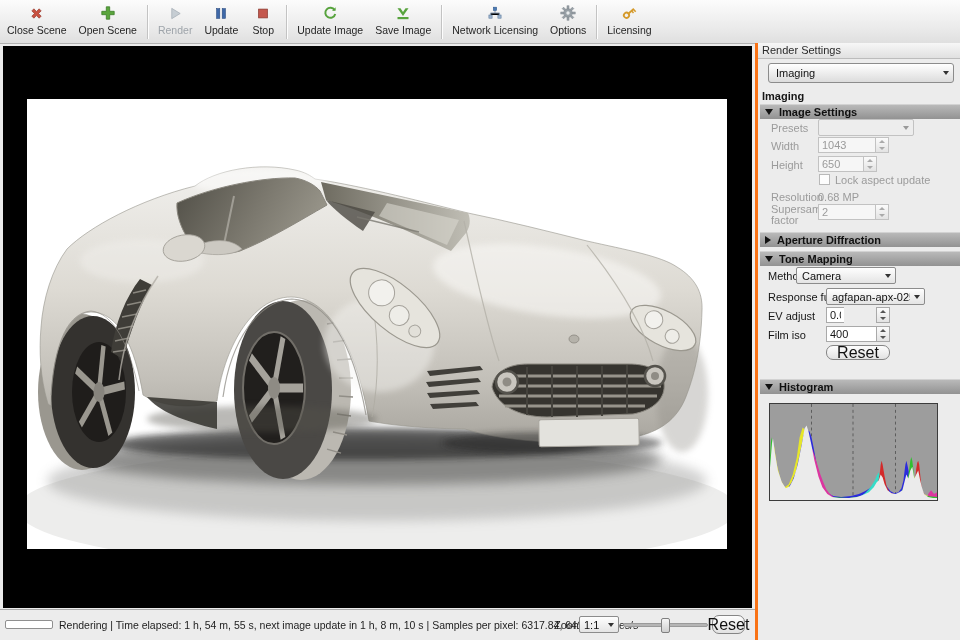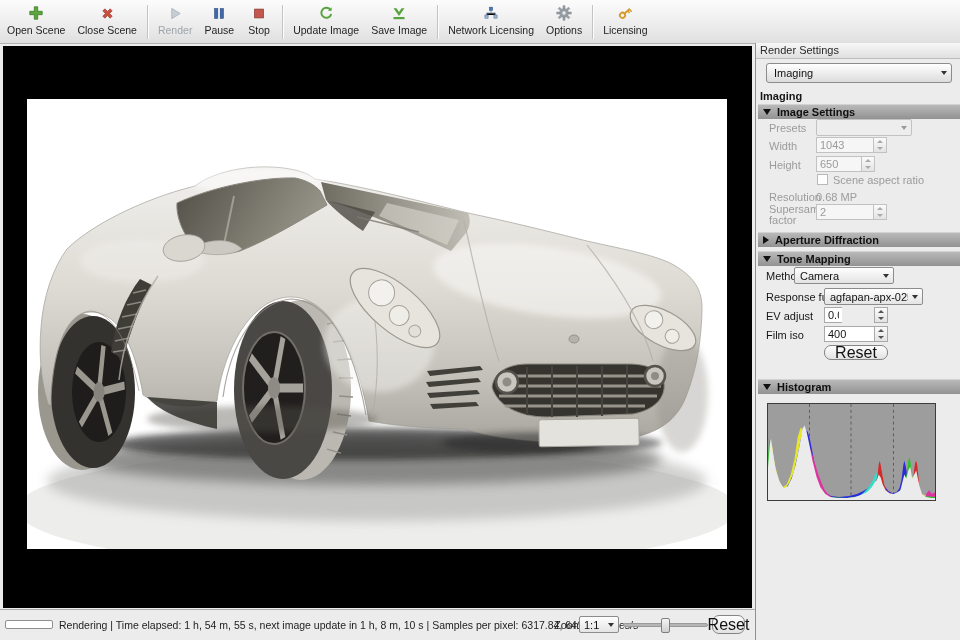--- a/index.html
+++ b/index.html
@@ -59,21 +59,21 @@
   #zoom-handle { position:absolute; left:37px; top:-6px; width:9px; height:15px;
     background:linear-gradient(#f5f5f5,#cfcfcf); border:1px solid #7f7f7f; border-radius:2px; }
   .pushbtn {
     background:linear-gradient(#fdfdfd,#e2e2e2); border:1px solid #858585; border-radius:7px;
     color:#111; display:flex; align-items:center; justify-content:center; font-size:16px;
   }
   #zoom-reset { position:absolute; left:712px; top:5px; width:33px; height:19px; }
   
   #rightpanel {
     position:absolute; left:755px; top:43px; width:205px; height:597px;
-    background:#ececec; border-left:1px solid #f97316;
+    background:#ececec; border-left:3px solid #f97316;
   }
   #rp-title {
     position:absolute; left:0; top:0; width:205px; height:16px;
     background:linear-gradient(#f7f7f7,#e0e0e0); border-bottom:1px solid #bcbcbc;
     line-height:15px; padding-left:4px; color:#2a2a2a;
   }
   .rp-combo-main { position:absolute; left:10px; top:20px; width:186px; height:20px;
     background:linear-gradient(#ffffff,#dcdcdc); border:1px solid #8c8c8c; border-radius:3px; }
   #imaging-heading { position:absolute; left:4px; top:47px; font-weight:bold; color:#161616; }
   .secthdr {
@@ -114,55 +114,55 @@
 </style>
 </head>
 <body>
 
 <div id="app">
 
   <div id="toolbar">
 
     <div class="tbtn">
       <span class="ticon">
+        <svg width="15" height="15" viewBox="0 0 16 16">
+            <path d="M3 5.2 5.2 3 8 5.8 10.8 3 13 5.2 10.2 8 13 10.8 10.8 13 8 10.2 5.2 13 3 10.8 5.8 8z" fill="#c8503f" stroke="#93392c" stroke-width="0.7"></path>
+          </svg>
+      </span>
+      <span class="tlabel">Close Scene</span>
+    </div>
+
+    <div class="tbtn">
+      <span class="ticon">
         <svg width="16" height="16" viewBox="0 0 16 16">
             <path d="M6.3 1.8h3.4v4.5h4.5v3.4H9.7v4.5H6.3V9.7H1.8V6.3h4.5z" fill="#5aa53c" stroke="#3c7d28" stroke-width="0.8"></path>
           </svg>
       </span>
       <span class="tlabel">Open Scene</span>
-    </div>
-
-    <div class="tbtn">
-      <span class="ticon">
-        <svg width="15" height="15" viewBox="0 0 16 16">
-            <path d="M3 5.2 5.2 3 8 5.8 10.8 3 13 5.2 10.2 8 13 10.8 10.8 13 8 10.2 5.2 13 3 10.8 5.8 8z" fill="#c8503f" stroke="#93392c" stroke-width="0.7"></path>
-          </svg>
-      </span>
-      <span class="tlabel">Close Scene</span>
     </div>
 
     <div class="tsep"></div>
 
     <div class="tbtn disabled">
       <span class="ticon">
         <svg width="15" height="15" viewBox="0 0 16 16">
             <path d="M4 2.5 13 8 4 13.5z" fill="#c6cdd3" stroke="#a6aeb5" stroke-width="0.8"></path>
           </svg>
       </span>
       <span class="tlabel">Render</span>
     </div>
 
     <div class="tbtn">
       <span class="ticon">
         <svg width="14" height="15" viewBox="0 0 16 16">
             <rect x="3" y="2.5" width="3.6" height="11" fill="#3e68a8" stroke="#2a4c82" stroke-width="0.7"></rect>
             <rect x="9.4" y="2.5" width="3.6" height="11" fill="#3e68a8" stroke="#2a4c82" stroke-width="0.7"></rect>
           </svg>
       </span>
-      <span class="tlabel">Pause</span>
+      <span class="tlabel">Update</span>
     </div>
 
     <div class="tbtn">
       <span class="ticon">
         <svg width="14" height="15" viewBox="0 0 16 16">
             <rect x="3" y="3" width="10" height="10" fill="#c4574d" stroke="#8e3b32" stroke-width="0.9"></rect>
           </svg>
       </span>
       <span class="tlabel">Stop</span>
     </div>
@@ -476,21 +476,21 @@
     <div class="flabel dim" style="left:13px; top:116px;">Height</div>
     <div class="spinbox dim" style="left:60px; top:113px; width:59px;">
       <input type="text" disabled="" value="650" style="">
       <div class="spinner">
         <div class="up"></div>
         <div class="dn"></div>
       </div>
     </div>
 
     <div class="checkbox" style="left:61px; top:131px;"></div>
-    <div class="flabel dim" style="left:77px; top:131px;">Scene aspect ratio</div>
+    <div class="flabel dim" style="left:77px; top:131px;">Lock aspect update</div>
 
     <div class="flabel dim" style="left:13px; top:148px;">Resolution</div>
     <div class="fvalue dim" style="left:60px; top:148px;">0.68 MP</div>
 
     <div class="flabel dim" style="left:13px; top:161px; width:46px; line-height:11px;">Supersampling factor</div>
     <div class="spinbox dim" style="left:60px; top:161px; width:71px;">
       <input type="text" disabled="" value="2" style="">
       <div class="spinner">
         <div class="up"></div>
         <div class="dn"></div>

